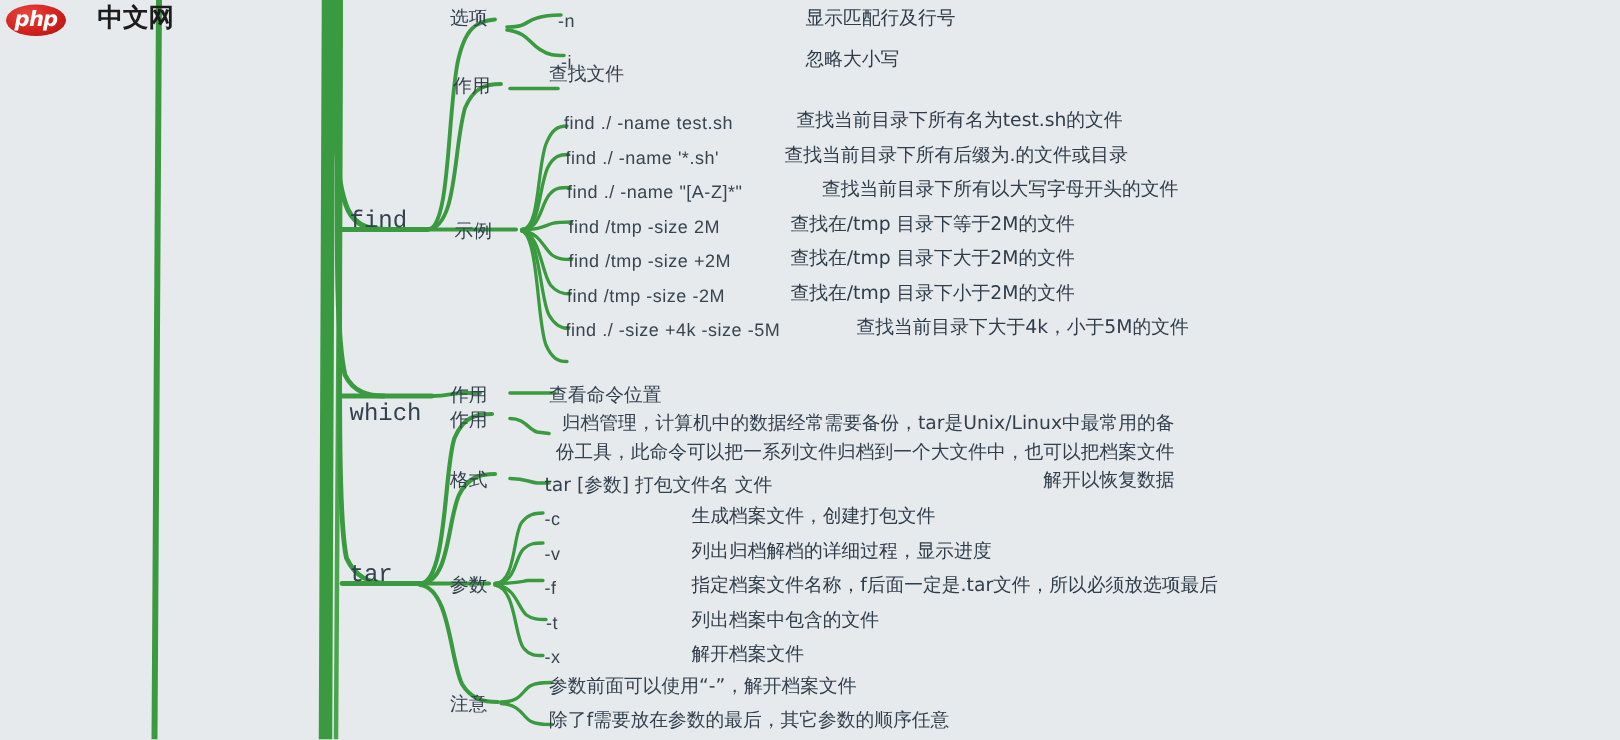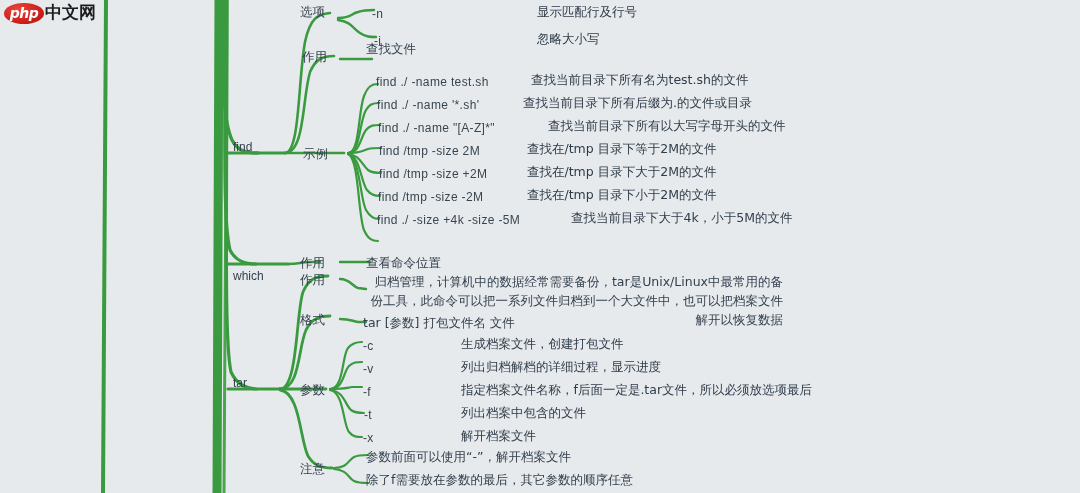--- a/index.html
+++ b/index.html
@@ -22,21 +22,21 @@
     height: 493px;
     pointer-events: none;
   }
   
   #logo {
     position: absolute;
     left: 4px; top: 1px;
     height: 24px;
     display: flex;
     align-items: center;
-    gap: 1px;
+    gap: 21px;
   }
   #logo .oval {
     width: 40px; height: 21px;
     border-radius: 50%;
     background: radial-gradient(ellipse at 35% 30%, #e8453c 0%, #cf1f1a 60%, #a81511 100%);
     color: #fff;
     font-size: 14px;
     font-weight: bold;
     font-style: italic;
     display: flex;
@@ -51,23 +51,23 @@
     color: #1c1c1c;
     font-family: Liberation Mono, monospace;
     letter-spacing: 0px;
     line-height: 1;
   }
   
   .node {
     position: absolute;
     white-space: nowrap;
     color: #33404d;
-    font-size: 12px;
+    font-size: 16px;
     line-height: 15px;
-    font-family: Liberation Sans, sans-serif;
+    font-family: Liberation Mono, monospace;
   }
   .node.cn {
     font-family: "DejaVu Sans", "Liberation Sans", sans-serif;
     font-size: 12.5px;
     color: #323f4c;
   }
   .node.twoline {
     line-height: 19px;
     white-space: normal;
   }

